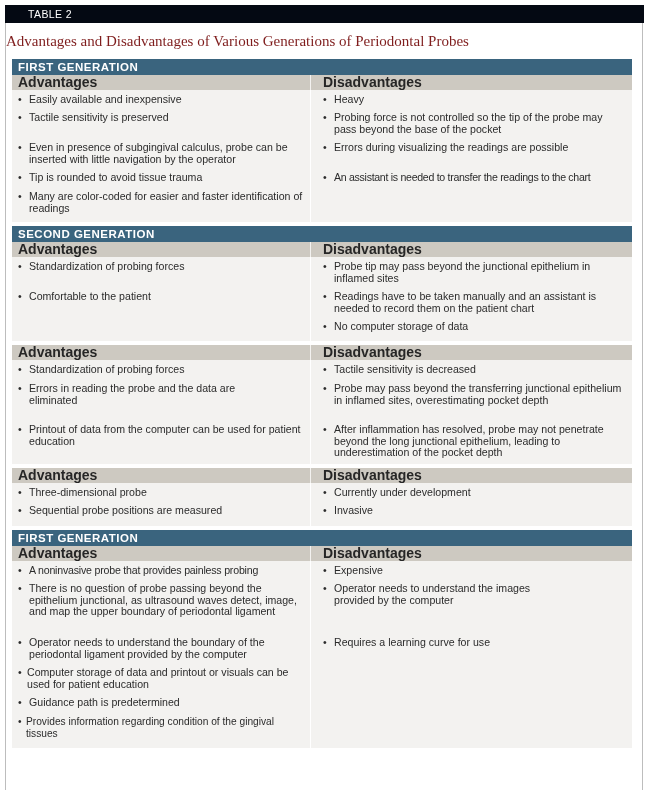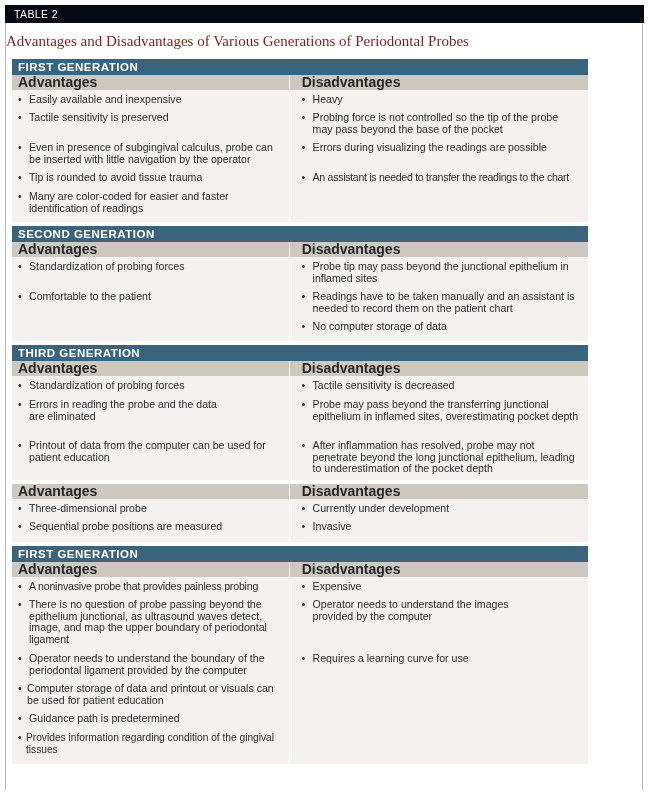--- a/index.html
+++ b/index.html
@@ -5,28 +5,28 @@
   html, body { margin: 0; padding: 0; background: #ffffff; }
   body { width: 650px; height: 796px; overflow: hidden; position: relative; font-family: "Liberation Sans", "DejaVu Sans", sans-serif; }
   .frame {
     position: absolute; left: 5px; top: 5px; width: 638px; height: 785px;
     border-left: 1px solid #bdbdbd; border-right: 1px solid #bdbdbd; box-sizing: border-box;
     background: #ffffff;
   }
   .table-label-bar {
     position: absolute; left: 5px; top: 5px; width: 639px; height: 18px;
     background: #040913; color: #ffffff;
-    font-size: 10.5px; letter-spacing: 0.4px; line-height: 18px; padding-left: 9px; box-sizing: border-box;
+    font-size: 10.5px; letter-spacing: 0.4px; line-height: 18px; padding-left: 23px; box-sizing: border-box;
   }
   .title {
     position: absolute; left: 6px; top: 33px;
     font-family: "Liberation Serif", "DejaVu Serif", serif; font-size: 15px; color: #7f1d1d;
     white-space: nowrap;
   }
-  .content { position: absolute; left: 12px; top: 59px; width: 576px; }
+  .content { position: absolute; left: 12px; top: 59px; width: 620px; }
   .section { margin-bottom: 4px; }
   .sec-head {
     background: #3a647e; color: #ffffff; font-weight: bold; font-size: 11.5px; letter-spacing: 0.5px;
     height: 16px; line-height: 17px; padding-left: 6px;
   }
   .sub-row { display: flex; background: #cdc9c1; height: 15px; }
   .sub-cell { font-size: 14px; font-weight: bold; color: #262626; line-height: 15px; padding-left: 6px; box-sizing: border-box; }
   .sub-cell.left { width: 299px; border-right: 1px solid #f3f2f0; }
   .sub-cell.right { width: 321px; padding-left: 12px; }
   .body-row { display: flex; background: #f3f2f0; }
@@ -126,21 +126,20 @@
           </div>
         <div class="item">
             <span class="bullet">•</span>
             <span class="text">No computer storage of data</span>
           </div>
       </div>
     </div>
   </div>
 
   <div class="section">
-    <div class="sec-head">THIRD GENERATION</div>
     <div class="sub-row">
       <div class="sub-cell left">Advantages</div>
       <div class="sub-cell right">Disadvantages</div>
     </div>
     <div class="body-row" style="height:104px;">
       <div class="col left">
         <div class="item" style="margin-top:1px;height:19px;">
             <span class="bullet">•</span>
             <span class="text">Standardization of probing forces</span>
           </div>

